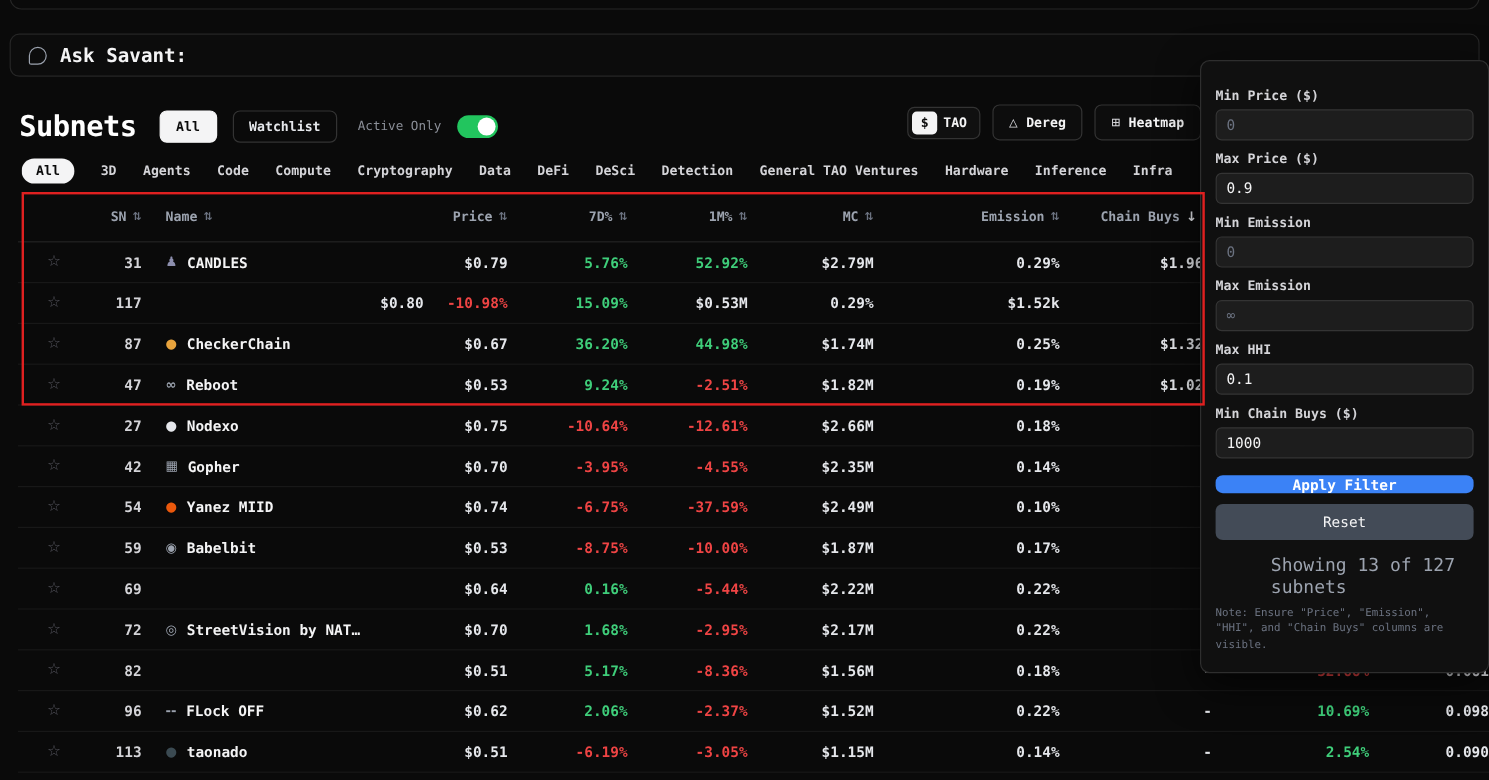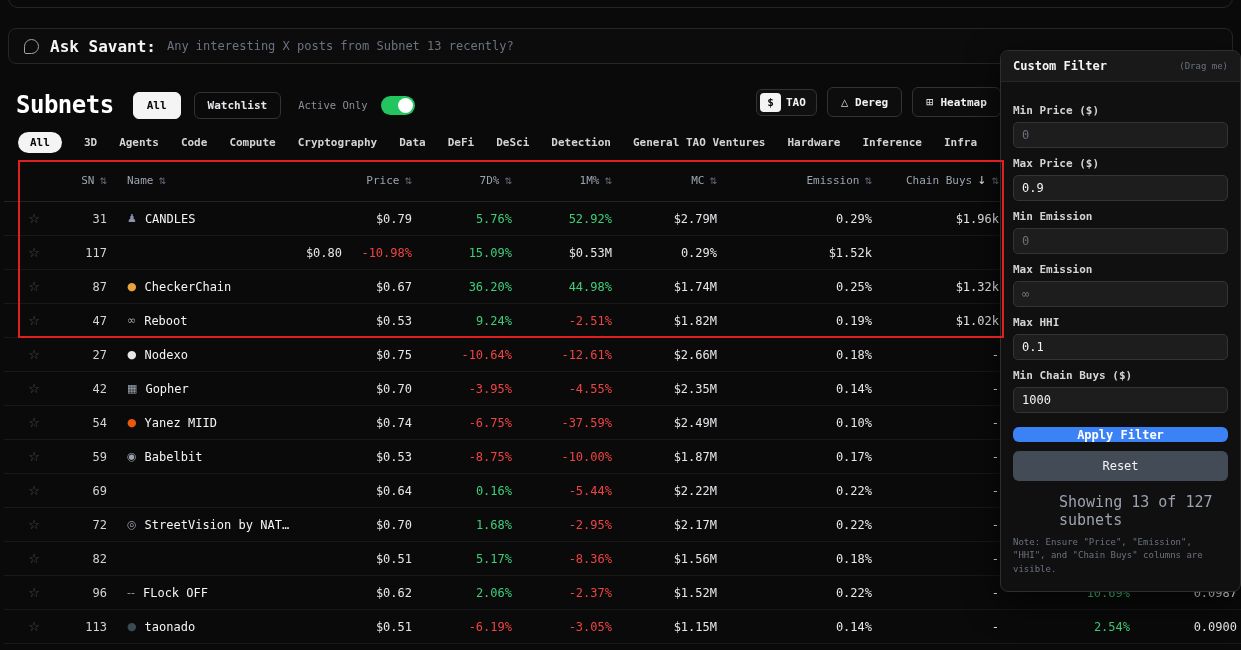--- a/index.html
+++ b/index.html
@@ -44,21 +44,21 @@
   .cur-tao { color: #f4f4f5; font-size: 11px; font-weight: 700; padding-right: 7px; }
   .hbtn { display: flex; align-items: center; gap: 7px; border: 1px solid #333; background: #0d0d0d; color: #f4f4f5; font-size: 11px; font-weight: 700; padding: 7px 13px; border-radius: 6px; cursor: pointer; font-family: "DejaVu Sans Mono", monospace; }
   .hbtn .ic { font-size: 12px; color: #d4d4d8; font-weight: 400; }
 
   
   .categories { position: absolute; top: 130px; left: 18px; right: 238px; height: 24px; display: flex; align-items: center; gap: 22px; white-space: nowrap; overflow: hidden; }
   .cat { color: #d4d4d8; font-size: 11px; font-weight: 700; cursor: pointer; flex: 0 0 auto; }
   .cat.selected { background: #f4f4f5; color: #0a0a0a; padding: 4px 12px; border-radius: 999px; font-weight: 700; }
 
   
-  .table { position: absolute; top: 160px; left: 4px; right: 0; z-index: 1; }
+  .table { position: absolute; top: 160px; left: 15px; right: 0; z-index: 1; font-weight: bold; }
   .thead, .tr {
     display: grid;
     grid-template-columns: 60px 45px 235px 70px 100px 100px 105px 155px 127px 131px 107px;
     align-items: center;
   }
   .thead { height: 42px; border-bottom: 1px solid #232323; color: #9ca3af; font-size: 11px; }
   .tr { height: 34px; border-bottom: 1px solid #181818; font-size: 12px; cursor: pointer; }
   .th { display: flex; align-items: center; padding-right: 2px; }
   .th.c-right { justify-content: flex-end; }
   .th.c-left { padding-left: 18px; }
@@ -104,21 +104,20 @@
   .fp-note { font-size: 9px; color: #6b7280; margin-top: 7px; line-height: 1.55; }
 </style>
 </head>
 <body>
 
 <div class="top-edge"></div>
 
 <div class="ask-bar">
   <span class="chat-icon"></span>
   <span class="ask-label">Ask Savant:</span>
-  <span class="ask-question">Any interesting X posts from Subnet 13 recently?</span>
 </div>
 
 <div class="page-header">
   <div class="page-title">Subnets</div>
   <button class="pill pill-white">All</button>
   <button class="pill pill-border">Watchlist</button>
   <span class="active-only-label">Active Only</span>
   <span class="toggle">
       <span class="knob"></span>
     </span>
@@ -401,24 +400,20 @@
         <div class="td c-right">-</div>
         <div class="td c-right pos">2.54%</div>
         <div class="td c-right">0.0900</div>
       </div>
     </div>
 </div>
 
 <div class="annotation-box"></div>
 
 <div class="filter-panel">
-  <div class="fp-header">
-    <span class="fp-title">Custom Filter</span>
-    <span class="fp-drag">(Drag me)</span>
-  </div>
   <div class="fp-body">
     <div id="fp-fields"><div class="fp-label">Min Price ($)</div><input class="fp-input muted" value="0" style=""><div class="fp-label">Max Price ($)</div><input class="fp-input" value="0.9" style=""><div class="fp-label">Min Emission</div><input class="fp-input muted" value="0" style=""><div class="fp-label">Max Emission</div><input class="fp-input muted" value="∞" style=""><div class="fp-label">Max HHI</div><input class="fp-input" value="0.1" style=""><div class="fp-label">Min Chain Buys ($)</div><input class="fp-input" value="1000" style=""></div>
     <button class="fp-apply">Apply Filter</button>
     <button class="fp-reset">Reset</button>
     <div class="fp-status">Showing 13 of 127 subnets</div>
     <div class="fp-note">Note: Ensure "Price", "Emission", "HHI", and "Chain Buys" columns are visible.</div>
   </div>
 </div>
 
 </body></html>

